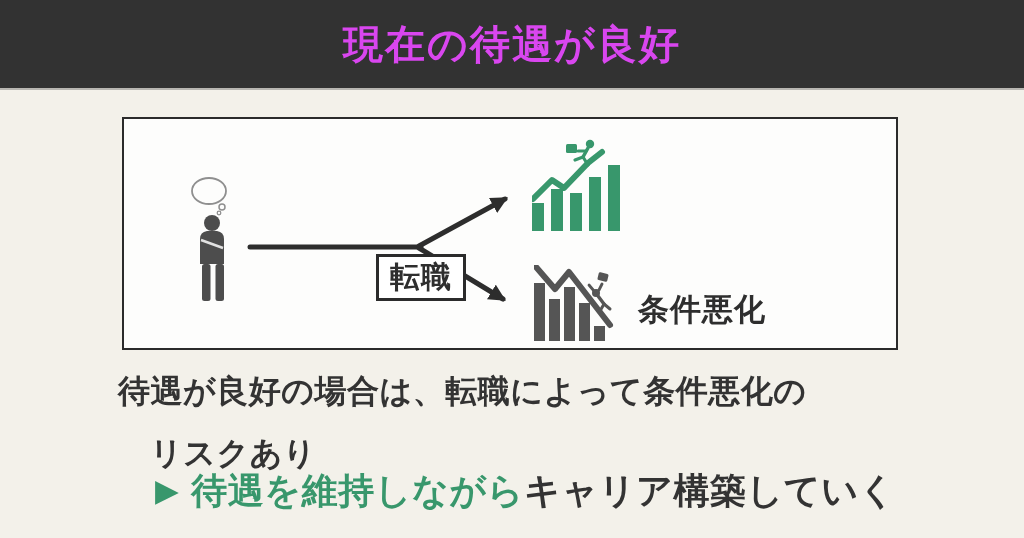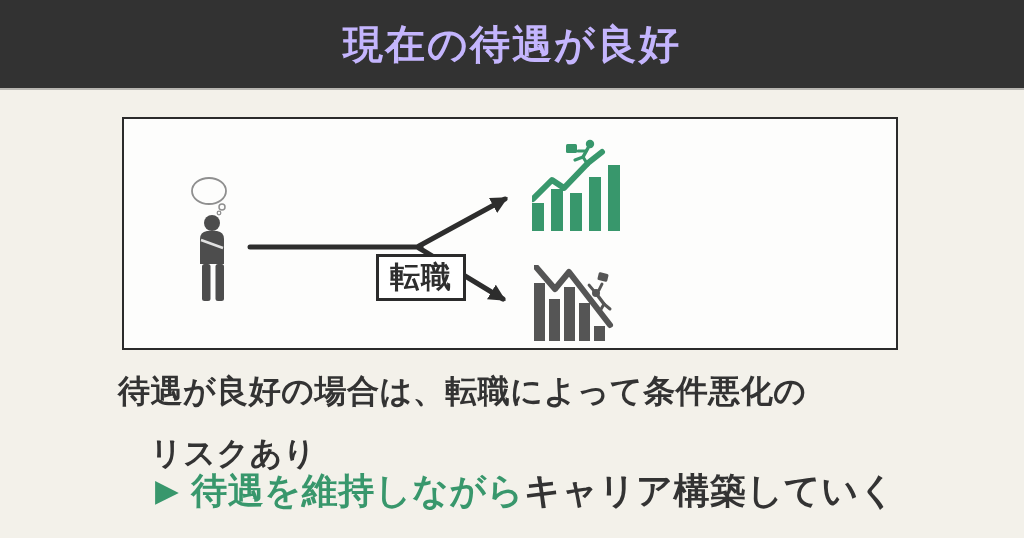--- a/index.html
+++ b/index.html
@@ -17,21 +17,21 @@
   .titlebar {
     position: absolute;
     left: 0; top: 0;
     width: 1024px; height: 88px;
     background: #323232;
     display: flex;
     align-items: center;
     justify-content: center;
   }
   .titlebar h1 {
-    color: #c4b5fd;
+    color: #d946ef;
     font-size: 40px;
     font-weight: 700;
     letter-spacing: 2px;
   }
   .titlebar-divider {
     position: absolute;
     left: 0; top: 88px;
     width: 1024px; height: 2px;
     background: #b8b6b1;
   }
@@ -196,20 +196,21 @@
         <circle cx="62" cy="28" r="4" fill="#555555"></circle>
         <line x1="64" y1="31" x2="70" y2="39" stroke="#555555" stroke-width="3.4" stroke-linecap="round"></line>
         <line x1="70" y1="39" x2="66" y2="46" stroke="#555555" stroke-width="3" stroke-linecap="round"></line>
         <line x1="70" y1="39" x2="76" y2="44" stroke="#555555" stroke-width="3" stroke-linecap="round"></line>
         <line x1="60" y1="26" x2="55" y2="20" stroke="#555555" stroke-width="2.8" stroke-linecap="round"></line>
         <line x1="65" y1="25" x2="68" y2="19" stroke="#555555" stroke-width="2.8" stroke-linecap="round"></line>
         <rect x="64" y="8" width="10" height="8" rx="1.5" fill="#555555" transform="rotate(14 69 12)"></rect>
       </g>
     </svg>
 
+    <div class="outcome-label worsen">条件悪化</div>
   </div>
 
   <div class="summary-line l1">待遇が良好の場合は、転職によって条件悪化の</div>
   <div class="summary-line l2">リスクあり</div>
 
   <div class="conclusion">
     <span class="marker">▶</span><span class="highlight">待遇を維持しながら</span><span class="rest">キャリア構築していく</span>
   </div>
 
 </div>

